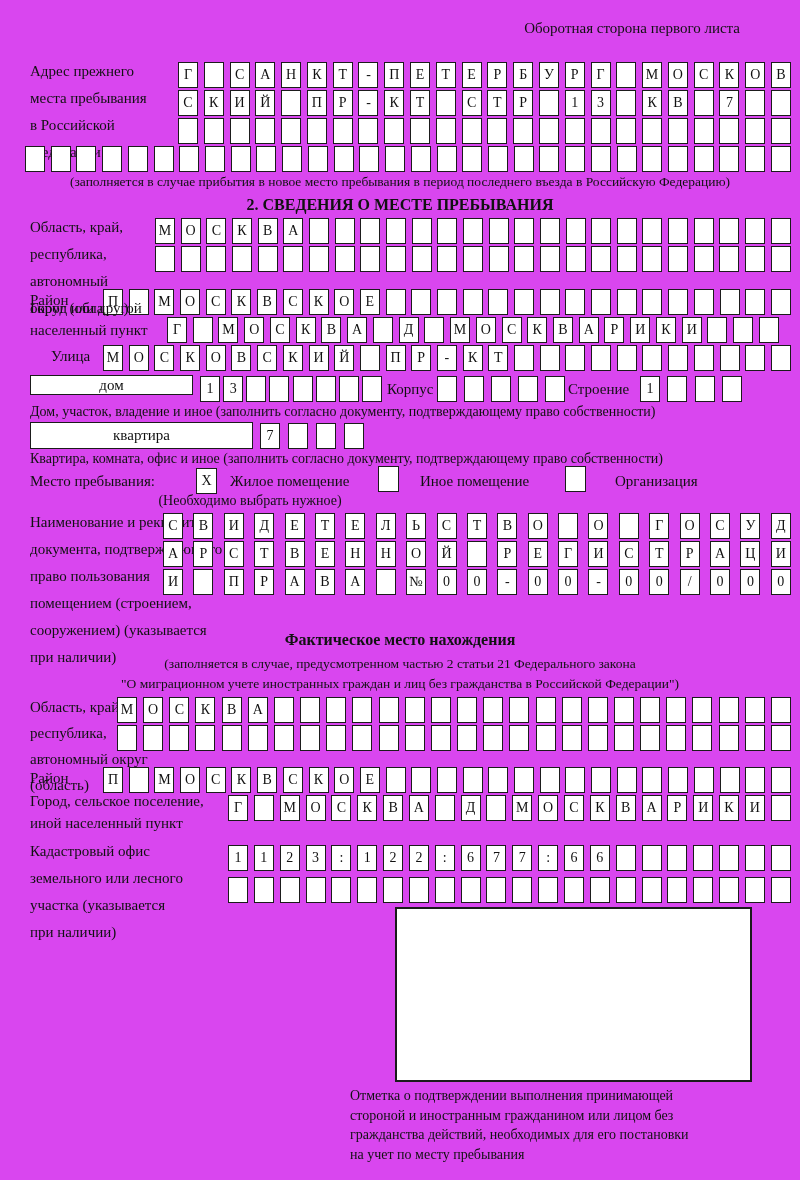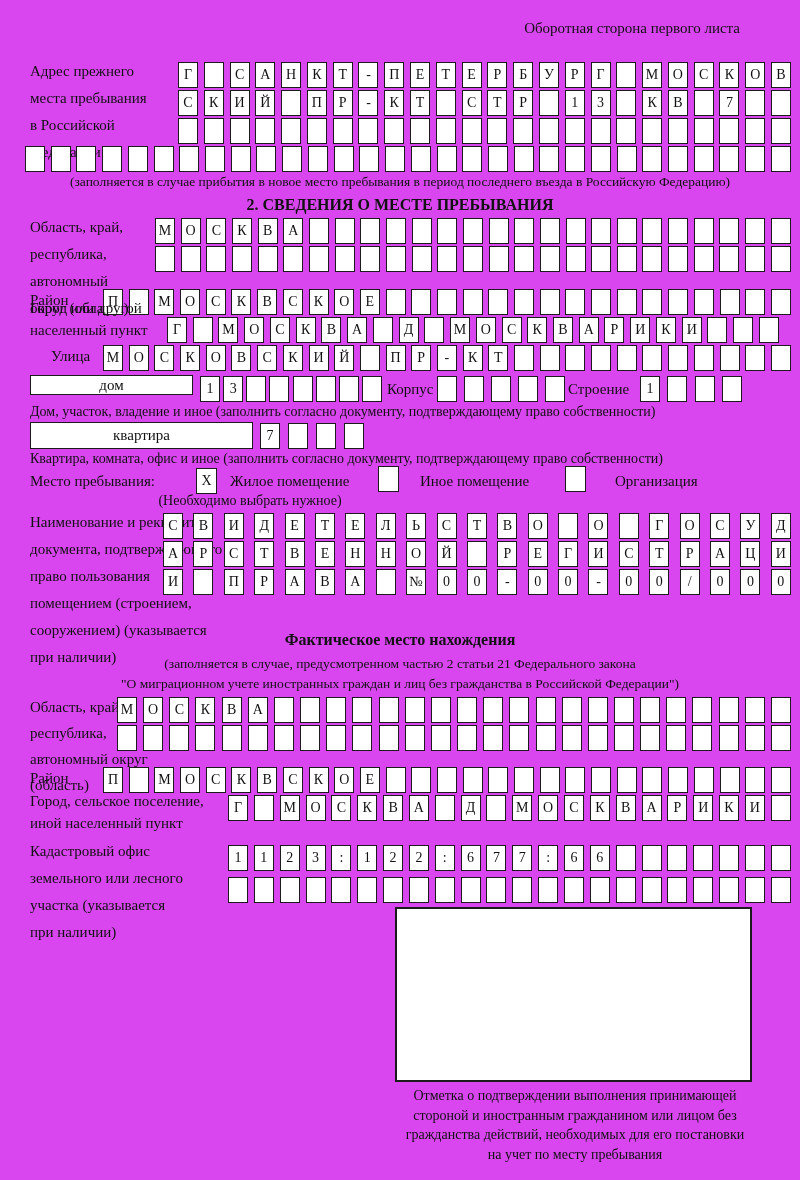--- a/index.html
+++ b/index.html
@@ -14,21 +14,21 @@
         display:flex;align-items:center;justify-content:center;
         font-size:14px;background:#fff;flex:0 0 auto;}
   .cap{position:absolute;font-size:14px;white-space:nowrap;}
   .cap-c{position:absolute;left:0;width:800px;text-align:center;font-size:13.5px;}
   .title{position:absolute;left:0;width:800px;text-align:center;font-weight:bold;font-size:16px;}
   .labelbox{position:absolute;border:1.5px solid #1b1b1b;box-sizing:border-box;
         display:flex;align-items:center;justify-content:center;font-size:15px;background:#fff;}
   .checkbox{position:absolute;width:21px;height:26px;border:1.5px solid #1b1b1b;box-sizing:border-box;
         text-align:center;font-size:14px;line-height:23px;background:#fff;}
   .bigbox{position:absolute;left:395px;top:907px;width:357px;height:175px;border:2px solid #1b1b1b;box-sizing:border-box;background:#fff;}
-  .stamp-cap{position:absolute;left:350px;top:1086px;width:450px;text-align:center;font-size:14px;line-height:19.5px;}
+  .stamp-cap{position:absolute;left:350px;top:1086px;width:450px;font-size:14px;line-height:19.5px;}
 </style>
 </head>
 <body>
 
 <div class="page">
 
   <div class="note-top">Оборотная сторона первого листа</div>
 
   <div class="lbl" style="left:30px;top:58px;">
       <div>Адрес прежнего</div>

